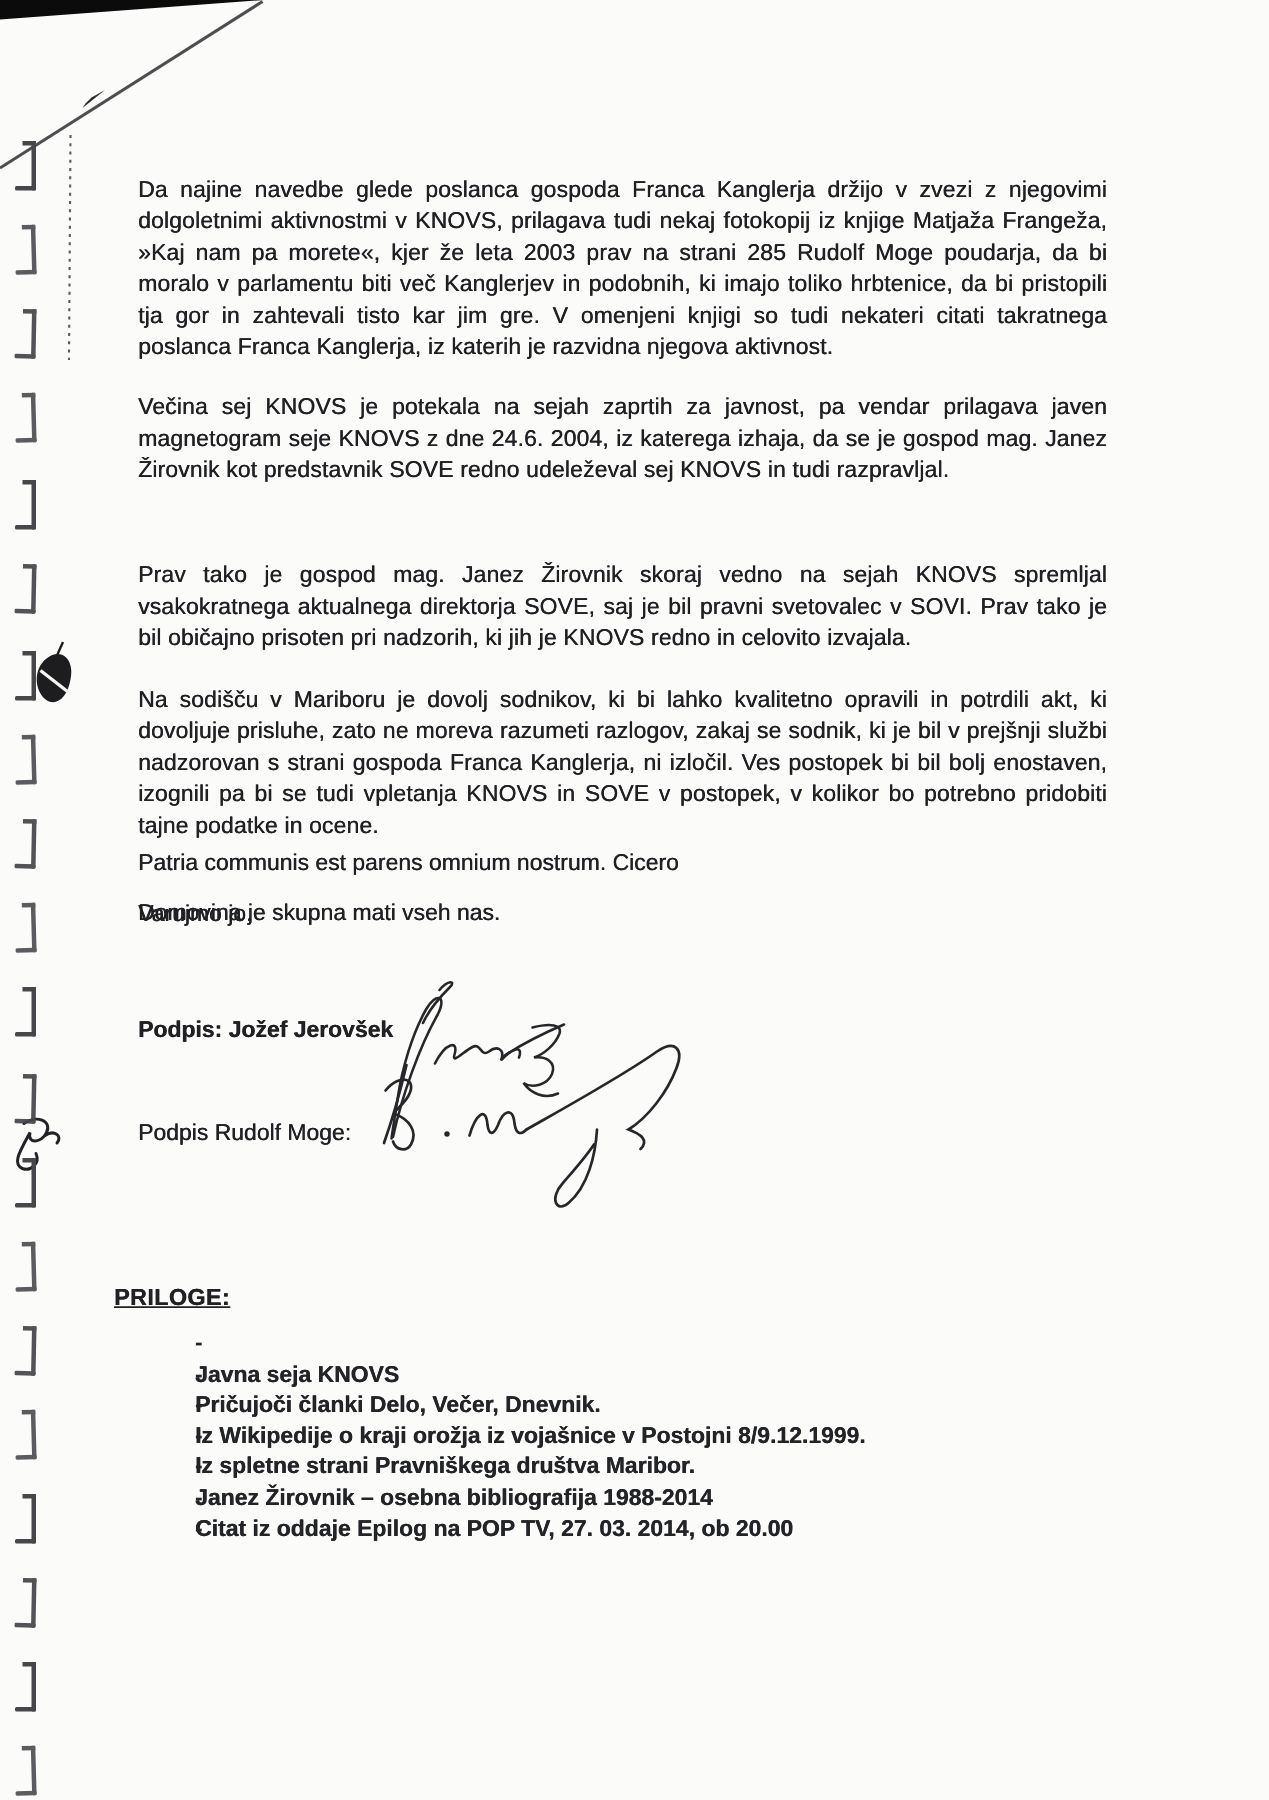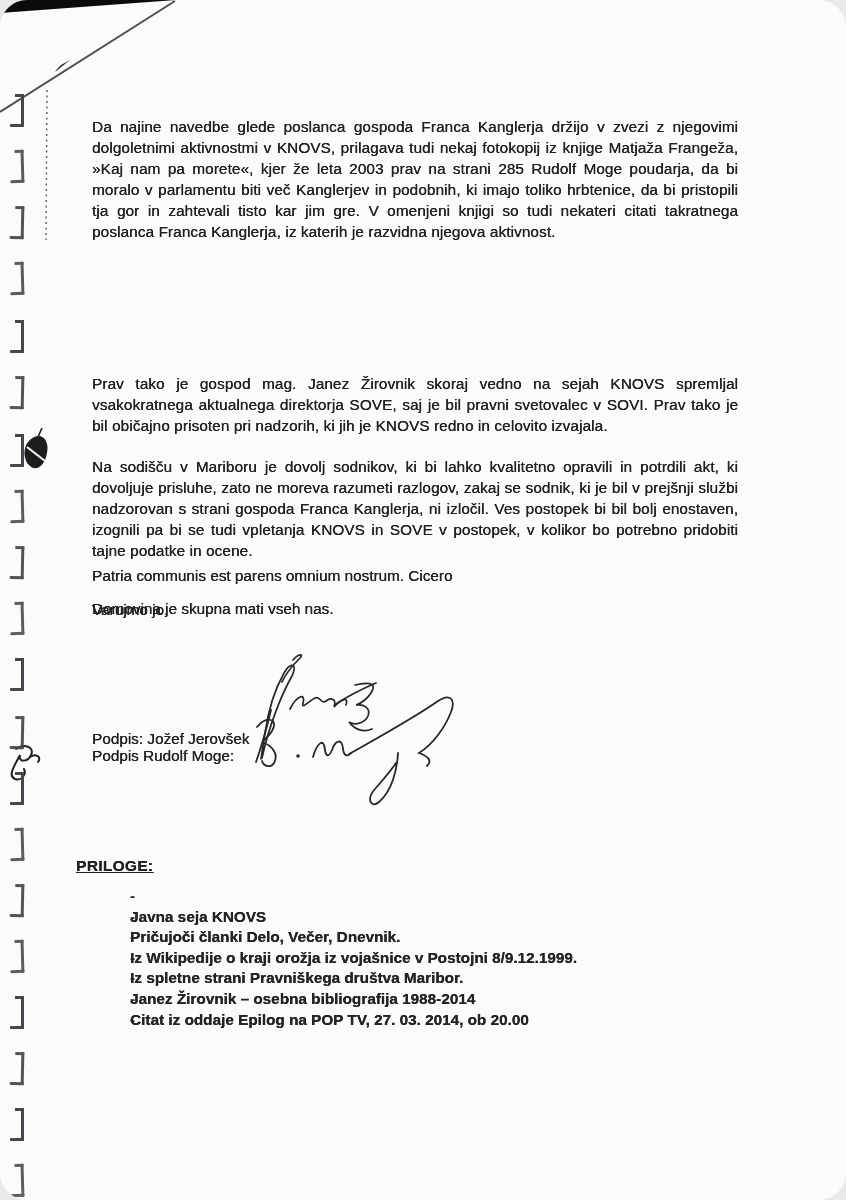--- a/index.html
+++ b/index.html
@@ -4,21 +4,20 @@
 <style>
   html,body{margin:0;padding:0;background:#e9e9e7;}
   .page{
     position:relative;
     width:846px;height:1200px;
     margin:0 auto;
     background:#fbfbf9;
     overflow:hidden;
     font-family:"Liberation Sans",sans-serif;
     color:#202125;
-    border-radius:27px;
   }
   .page *{box-sizing:border-box;}
   .txt{
     text-shadow:0.25px 0 0 currentColor; 
   }
   .para{
     position:absolute;left:92px;width:646px;
     font-size:15.3px;line-height:21px;
     text-align:justify;letter-spacing:0.1px;
   }
@@ -126,28 +125,29 @@
       </div>
       <div class="bmark" style="top: 1110px;">
         <i></i>
       </div>
       <div class="bmark" style="top: 1166px;">
         <i></i>
       </div>
     </div>
 
   <div class="para txt" style="top:116px">Da najine navedbe  glede poslanca gospoda Franca Kanglerja držijo v zvezi z njegovimi dolgoletnimi aktivnostmi v KNOVS, prilagava tudi nekaj fotokopij iz knjige Matjaža Frangeža, »Kaj nam pa morete«, kjer že leta 2003 prav na strani 285 Rudolf Moge poudarja, da bi moralo v parlamentu biti več Kanglerjev in podobnih, ki imajo toliko hrbtenice, da bi pristopili tja gor in zahtevali tisto kar jim gre. V omenjeni knjigi so tudi nekateri citati takratnega poslanca Franca Kanglerja, iz katerih je razvidna njegova aktivnost.</div>
+  <div class="para txt" style="top:261px">Večina sej KNOVS je potekala na sejah zaprtih za javnost, pa vendar prilagava javen magnetogram seje KNOVS z dne 24.6. 2004, iz katerega izhaja, da se je gospod mag. Janez Žirovnik kot predstavnik SOVE  redno udeleževal sej KNOVS in tudi razpravljal.</div>
   <div class="para txt" style="top:373px">Prav tako je gospod mag. Janez Žirovnik skoraj vedno na sejah KNOVS spremljal vsakokratnega  aktualnega direktorja SOVE, saj je bil pravni svetovalec v SOVI. Prav tako je bil običajno prisoten pri nadzorih, ki jih je KNOVS redno in celovito izvajala.</div>
   <div class="para txt" style="top:456px">Na sodišču v Mariboru je dovolj sodnikov, ki bi lahko kvalitetno opravili in potrdili akt, ki dovoljuje prisluhe, zato ne moreva razumeti razlogov, zakaj se sodnik, ki je bil v prejšnji službi nadzorovan s strani gospoda Franca Kanglerja, ni izločil. Ves postopek bi bil bolj enostaven, izognili pa bi se tudi vpletanja KNOVS in SOVE v postopek, v kolikor bo potrebno pridobiti tajne podatke in ocene.</div>
 
   <div class="line txt" style="top:599px">Domovina je skupna mati vseh nas.</div>
   <div class="line txt" style="top:566px">Patria communis est parens omnium nostrum. Cicero</div>
   <div class="line txt" style="top:600px">Varujmo jo.</div>
 
-  <div class="line txt" style="top:729px;font-weight:normal">Podpis: Jožef Jerovšek</div>
+  <div class="line txt" style="top:677px;font-weight:bold">Podpis: Jožef Jerovšek</div>
   <div class="line txt" style="top:746px;font-weight:normal">Podpis Rudolf Moge:</div>
 
   <svg class="overlay" width="846" height="1200" viewBox="0 0 846 1200">
     <g stroke="#27272b" stroke-width="1.7" fill="none" stroke-linecap="round">
       <path d="M262 758 C268 730 280 697 292 676 C298 664 291 661 284 673 C275 689 268 712 265 733 C263 745 262 752 261 759"></path>
       <path d="M282 682 C287 671 295 663 300 658 C304 654 299 653 293 660"></path>
       <path d="M290 709 C297 695 306 693 303 703 C301 710 309 701 315 698 C321 695 320 705 326 701 C331 697 337 699 334 707 C341 699 349 696 346 705"></path>
       <path d="M336 704 C348 696 362 689 376 683"></path>
       <path d="M355 685 C367 682 375 683 373 689 C370 697 362 703 356 705 C364 704 371 708 368 716 C365 723 355 726 349 722 C354 729 363 733 372 729"></path>
     </g>

